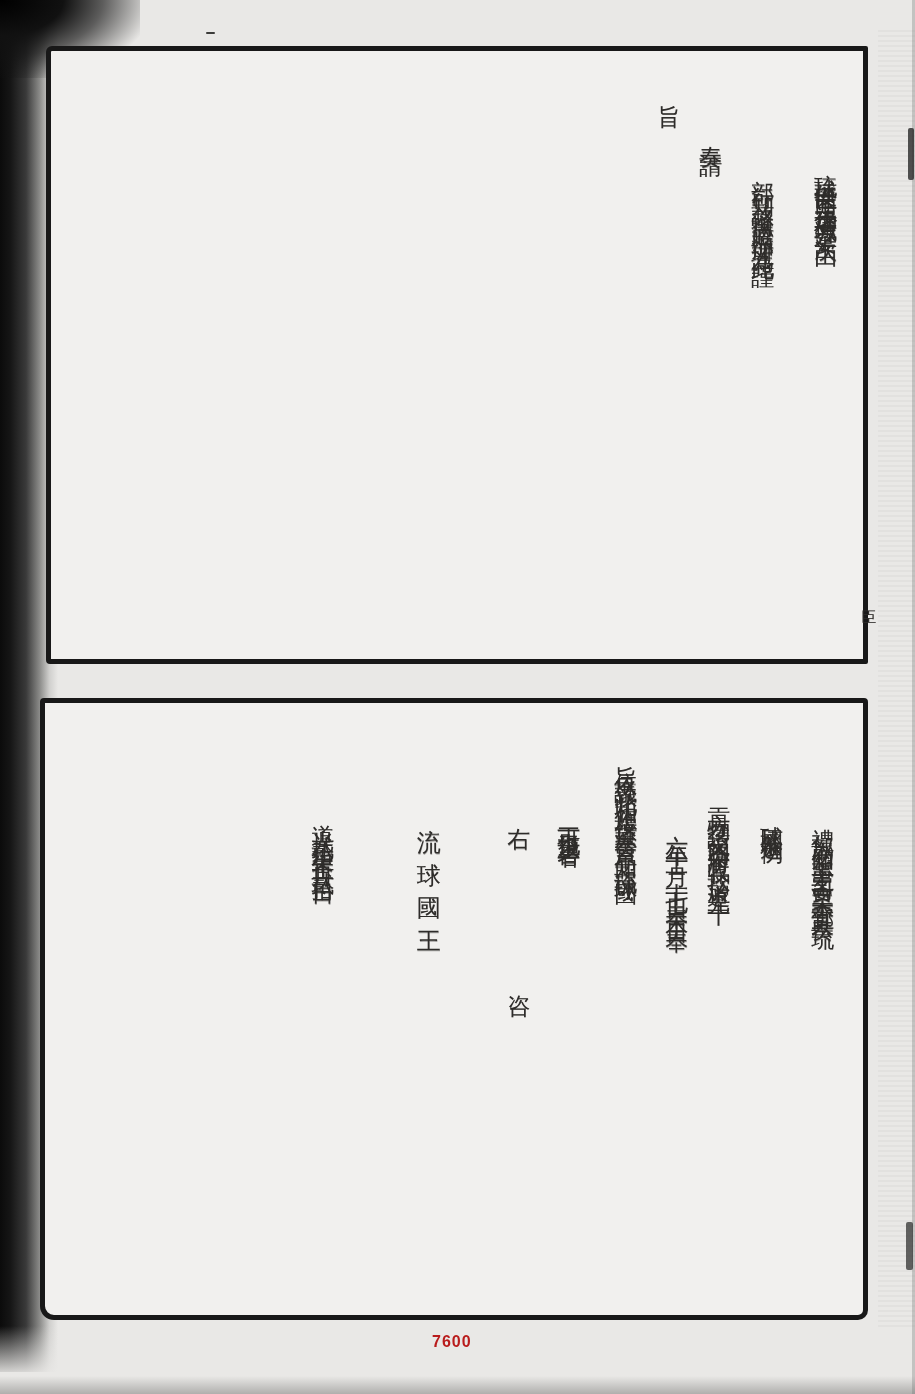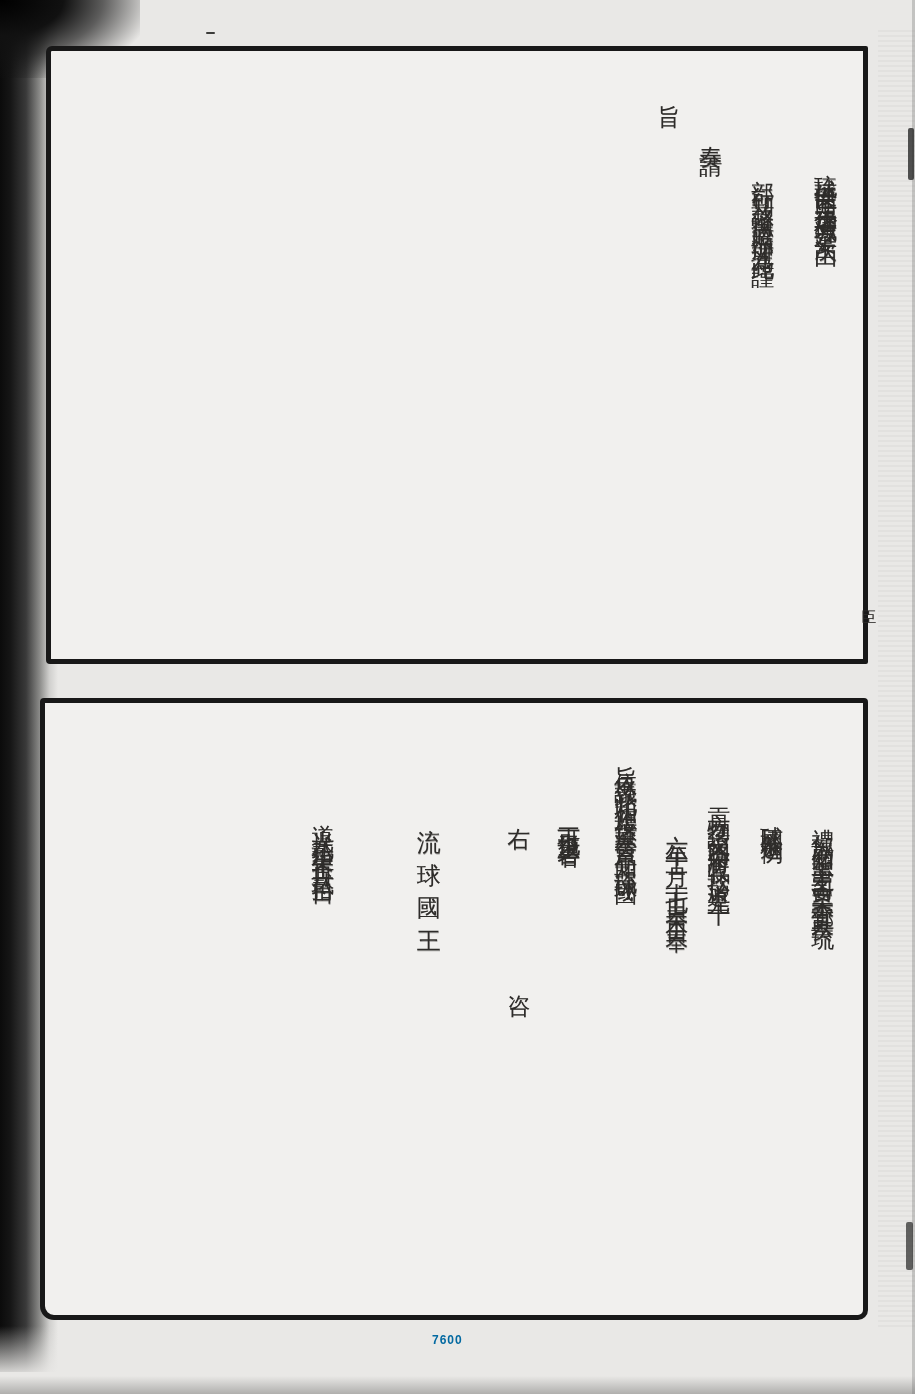--- a/index.html
+++ b/index.html
@@ -67,22 +67,22 @@
   .b4 {left:632px;top:114px;font-size:23px;letter-spacing:8px;}
   .b5 {left:581px;top:44px; font-size:23px;letter-spacing:7px;}
   .b6 {left:524px;top:106px;font-size:23px;letter-spacing:3px;}
   .b7 {left:474px;top:107px;font-size:23px;}
   .b8 {left:474px;top:273px;font-size:23px;}
   .b9 {left:383px;top:107px;font-size:24px;letter-spacing:34px;}
   .b10{left:278px;top:103px;font-size:23px;letter-spacing:6px;}
   
   .page-number{
     position:absolute;left:432px;top:1333px;
-    font-family:"Liberation Sans",sans-serif;font-size:12px;font-weight:700;
-    letter-spacing:1px;color:#0369a1;
+    font-family:"Liberation Sans",sans-serif;font-size:16px;font-weight:700;
+    letter-spacing:1px;color:#b91c1c;
   }
 </style>
 </head>
 <body>
 
 <div class="page">
 
   <div class="edge-left"></div>
   <div class="corner-tl"></div>
   <div class="edge-left-fade"></div>

